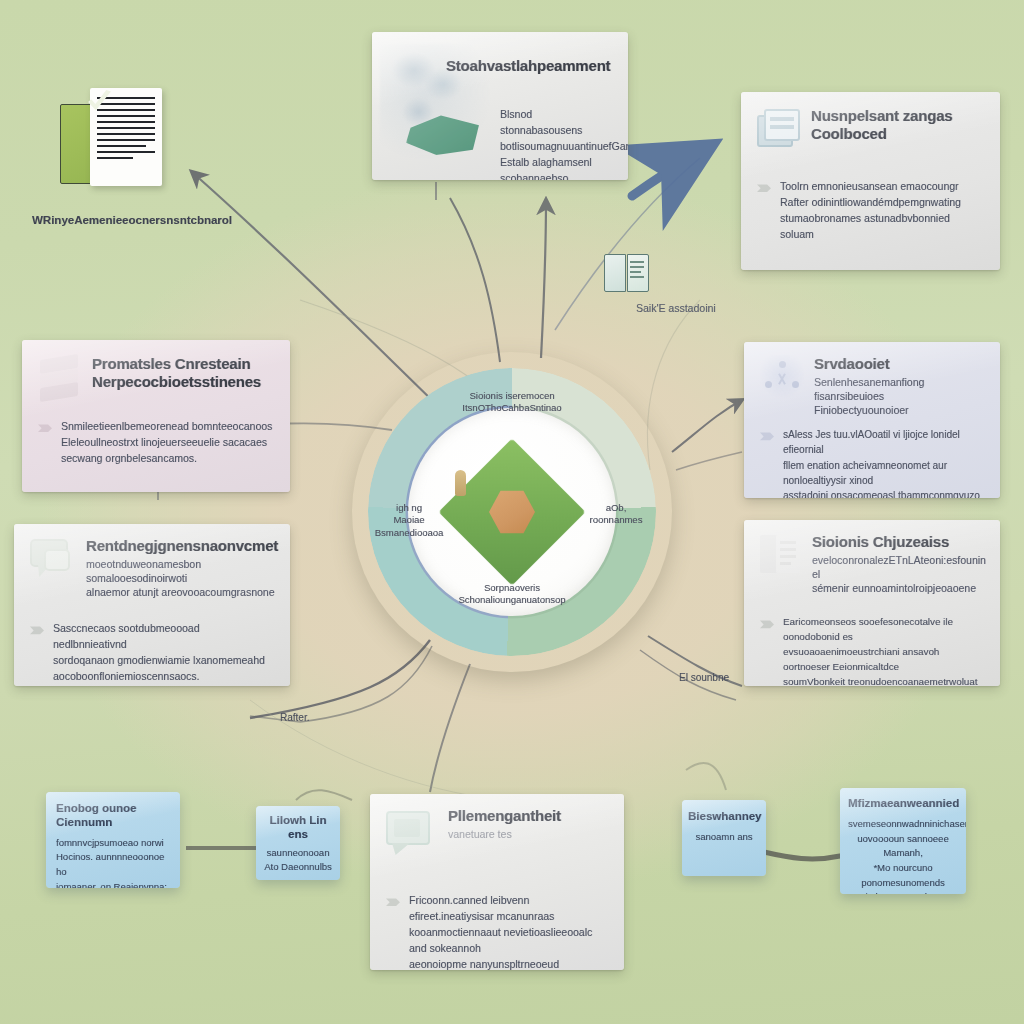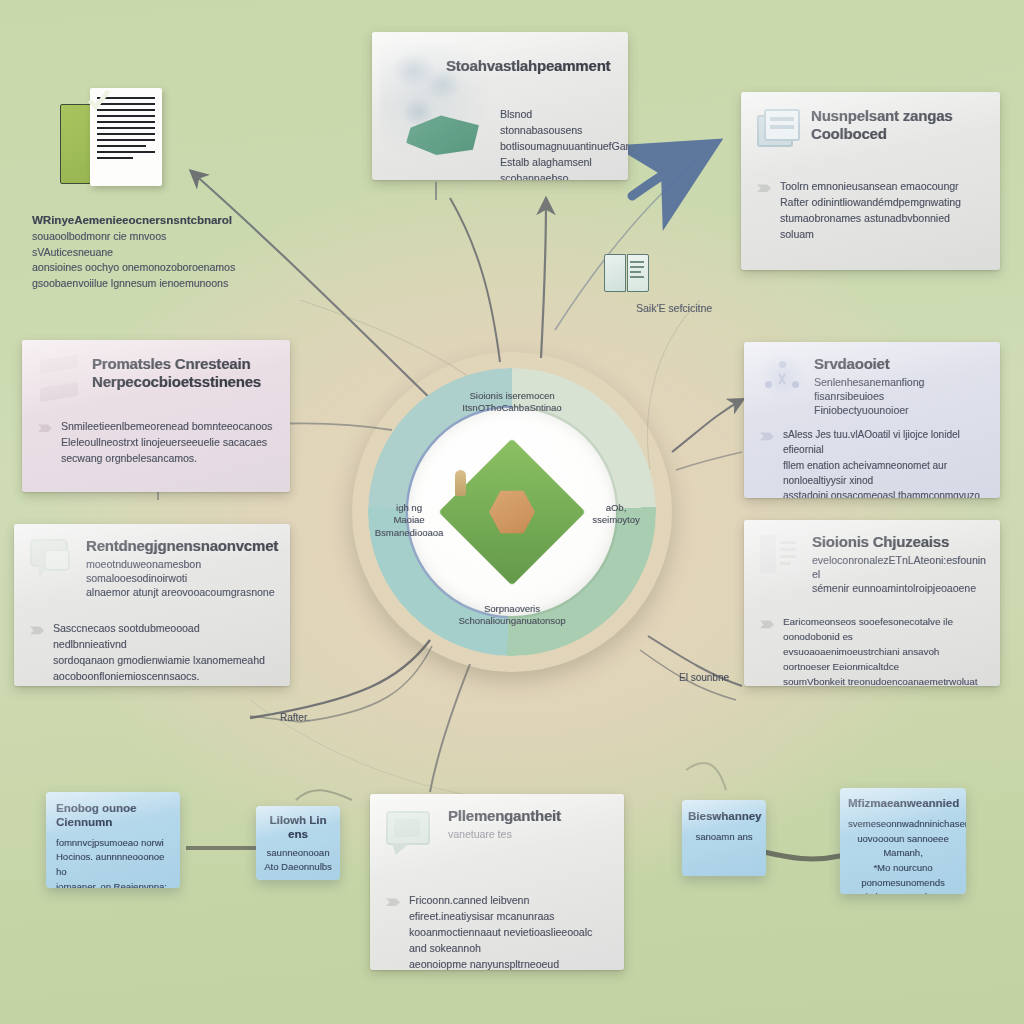--- a/index.html
+++ b/index.html
@@ -127,21 +127,21 @@
     background: linear-gradient(150deg,#dba772 0%, #cf9762 60%, #c4894f 100%);
     clip-path: polygon(25% 4%, 75% 4%, 100% 50%, 75% 96%, 25% 96%, 0 50%);
     filter: blur(0.6px);
   }
   .hub-label {
     position: absolute; color: #4a4e5c; font-size: 9.5px; line-height: 1.3;
     text-align: center; width: 112px;
     text-shadow: 0.5px 0 0 rgba(110,115,128,0.42); filter: blur(0.45px);
   }
   .hl-top    { left: 104px; top: 38px; }
-  .hl-bottom { left: 104px; top: 251px; }
+  .hl-bottom { left: 104px; top: 230px; }
   .hl-left   { left: 14px;  top: 150px; width: 86px; }
   .hl-right  { left: 222px; top: 150px; width: 84px; }
 
   .hub-pin {
     position:absolute; left: 103px; top: 118px; width: 11px; height: 26px;
     background: linear-gradient(180deg,#d9c08a 0%, #bfa169 100%);
     border-radius: 6px 6px 3px 3px; filter: blur(0.6px);
   }
 
   
@@ -221,34 +221,31 @@
       <div style="height:2px;background:#23262b;margin-bottom:4px;"></div>
       <div style="height:2px;background:#23262b;margin-bottom:4px;"></div>
       <div style="height:2px;background:#23262b;margin-bottom:4px;width:84%;"></div>
       <div style="height:2px;background:#23262b;margin-bottom:4px;"></div>
       <div style="height:2px;background:#23262b;width:62%;"></div>
     </div>
     <div style="position:absolute;left:26px;top:2px;width:26px;height:26px;background:#eef3e3;clip-path:polygon(8% 46%,38% 78%,96% 6%,78% 0%,36% 54%,20% 36%);"></div>
   </div>
   <div class="caption" style="left:32px;top:212px;width:212px;">
     <div class="caption-strong">WRinyeAemenieeocnersnsntcbnarol</div>
-    <div style="white-space:pre-line;">souaoolbodmonr cie mnvoos sVAuticesneuane
-aonsioines oochyo onemonozoboroenamos
-gsoobaenvoiilue lgnnesum ienoemunoons</div>
   </div>
 
   <div style="position:absolute;left:604px;top:252px;width:48px;height:44px;filter:blur(0.5px);">
     <div style="position:absolute;left:0;top:2px;width:22px;height:38px;background:linear-gradient(160deg,#e9f1ee,#cfe0da);border:1.5px solid #5d7a74;border-radius:2px 0 0 2px;"></div>
     <div style="position:absolute;left:23px;top:2px;width:22px;height:38px;background:linear-gradient(160deg,#eef4f0,#d6e6dd);border:1.5px solid #5d7a74;border-radius:0 2px 2px 0;"></div>
     <div style="position:absolute;left:26px;top:9px;width:14px;height:2px;background:#6f8f84;"></div>
     <div style="position:absolute;left:26px;top:14px;width:14px;height:2px;background:#6f8f84;"></div>
     <div style="position:absolute;left:26px;top:19px;width:11px;height:2px;background:#6f8f84;"></div>
     <div style="position:absolute;left:26px;top:24px;width:14px;height:2px;background:#6f8f84;"></div>
   </div>
-  <div class="mini-caption" style="left:636px;top:302px;">Saik'E sefcicitne</div>
+  <div class="mini-caption" style="left:636px;top:302px;">Saik'E asstadoini</div>
 
   <div class="card card-white" style="left:372px;top:32px;width:256px;height:148px;">
     <div style="position:absolute;left:8px;top:12px;width:110px;height:120px;opacity:.22;filter:blur(1.2px);
                 background:radial-gradient(circle at 40% 40%, #9fb6c8 0%, rgba(159,182,200,0) 70%);"></div>
     <div style="position:absolute;left:14px;top:18px;width:92px;height:100px;opacity:.35;filter:blur(1.1px);
                 background:
                   radial-gradient(ellipse 30% 22% at 30% 20%, #8fa8bb 0%, rgba(143,168,187,0) 80%),
                   radial-gradient(ellipse 26% 20% at 62% 34%, #9ab3c4 0%, rgba(154,179,196,0) 80%),
                   radial-gradient(ellipse 22% 18% at 35% 62%, #93acc0 0%, rgba(147,172,192,0) 80%);"></div>
     <div style="position:absolute;left:34px;top:80px;width:76px;height:44px;filter:blur(0.9px);opacity:.85;
@@ -430,16 +427,16 @@
     <div class="hub-pin"></div>
 
     <div class="hub-label hl-top" style="white-space:pre-line;">Sioionis iseremocen
 ItsnOThoCahbaSntinao</div>
     <div class="hub-label hl-bottom" style="white-space:pre-line;">Sorpnaoveris
 Schonaliounganuatonsop</div>
     <div class="hub-label hl-left" style="white-space:pre-line;text-align:center;">igh ng
 Maoiae
 Bsmanediooaoa</div>
     <div class="hub-label hl-right" style="white-space:pre-line;">aOb,
-sseimoytoy</div>
+roonnanmes</div>
   </div>
 
 </div>
 
 </body></html>

